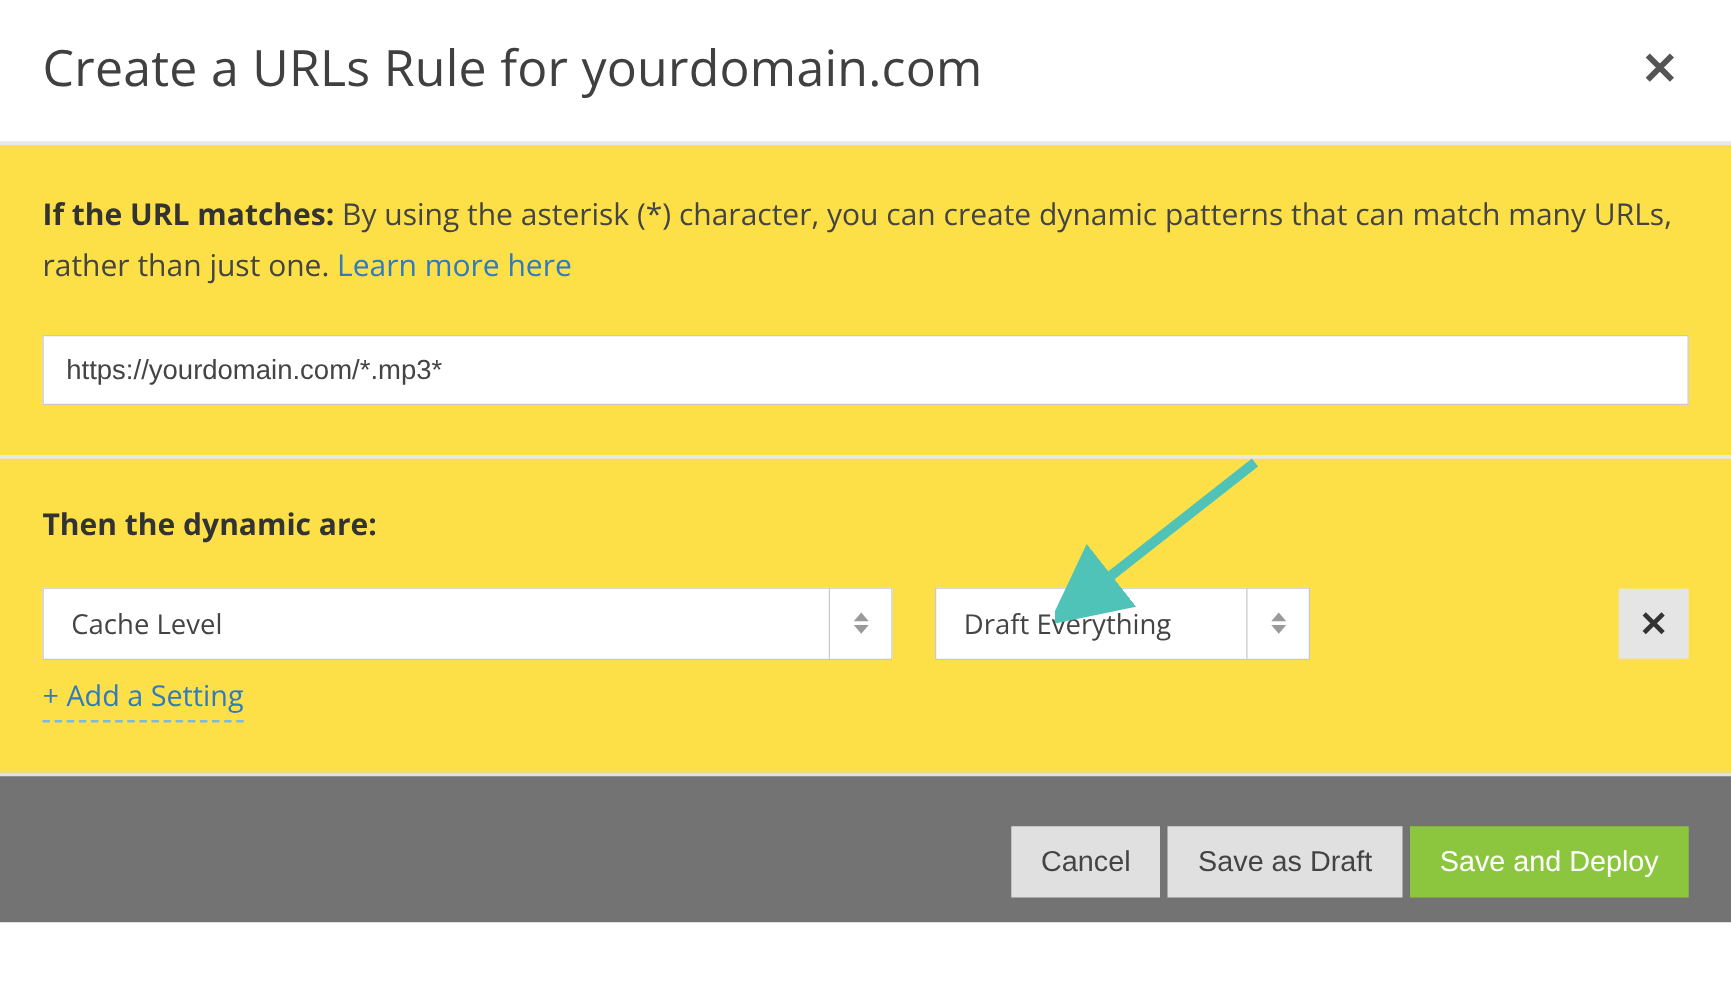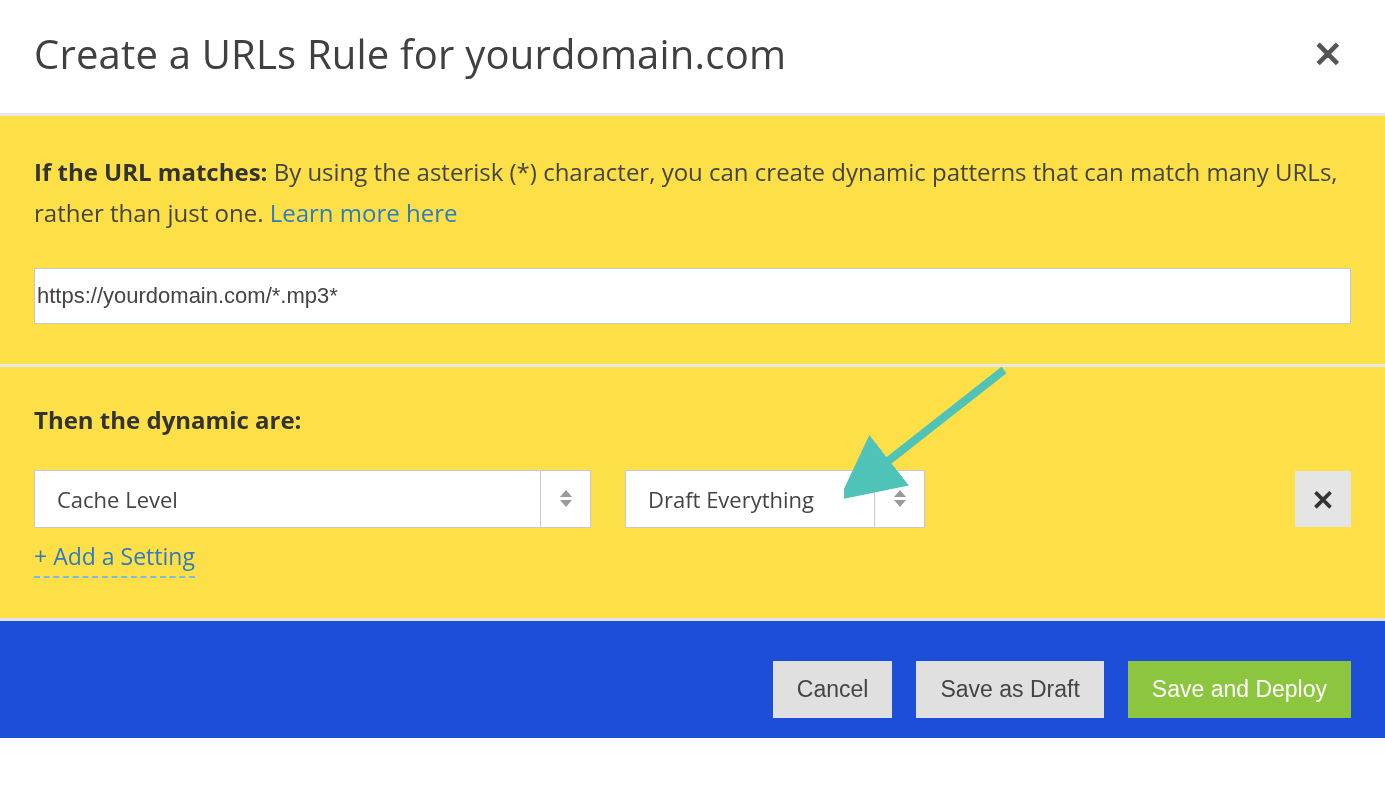--- a/index.html
+++ b/index.html
@@ -51,21 +51,21 @@
   }
   .url-desc b { font-weight:700; color:#333; }
   .learn-link { color:#2f7bbf; text-decoration:none; }
 
   .text-input {
     width:100%;
     font-size:22px;
     color:#444;
     background:#fff;
     border:1px solid #c9c9c9;
-    padding:14px 2px;
+    padding:14px 18px;
     outline:none;
   }
 
   .settings-heading {
     font-size:24px;
     font-weight:700;
     color:#333;
     margin:0 0 34px 0;
   }
 
@@ -77,21 +77,21 @@
   }
 
   .select {
     display:flex;
     align-items:stretch;
     background:#fff;
     border:1px solid #c9c9c9;
     height:58px;
     cursor:pointer;
   }
-  .select.large { width:557px; }
+  .select.large { width:680px; }
   .select.small { width:300px; }
   .select-label {
     flex:1;
     display:flex;
     align-items:center;
     padding:0 22px;
     font-size:22px;
     color:#444;
   }
   .select-spinner {
@@ -133,25 +133,25 @@
   
   .arrow-wrap {
     position:absolute;
     left:810px;
     top:-110px;
     pointer-events:none;
   }
 
   
   .footer {
-    background:#1d4ed8;
+    background:#737373;
     padding:40px 34px 20px 34px;
     display:flex;
     justify-content:flex-end;
-    gap:24px;
+    gap:6px;
     border-top:3px solid #e2e2e2;
   }
   .btn {
     font-size:23px;
     padding:15px 24px;
     border:none;
     cursor:pointer;
   }
   .btn.secondary { background:#e0e0e0; color:#444; }
   .btn.primary   { background:#8cc63f; color:#fff; }

